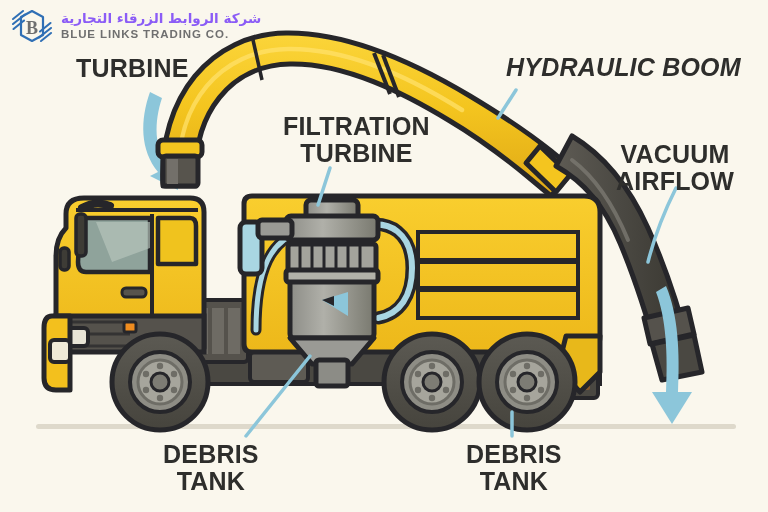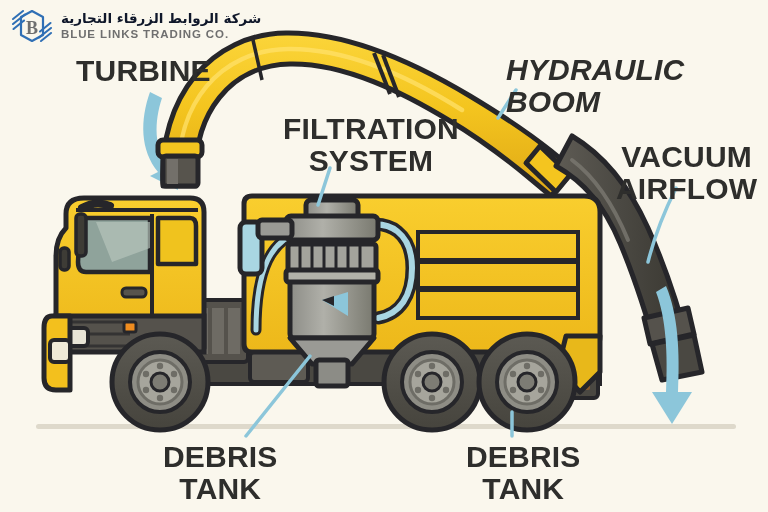--- a/index.html
+++ b/index.html
@@ -9,37 +9,37 @@
     font-family:"Liberation Sans", sans-serif;
   }
   #stage{position:relative;width:768px;height:512px;background:#faf7ed;}
   #stage svg.layer{position:absolute;left:0;top:0;width:768px;height:512px;}
 
   
   .brand{position:absolute;left:10px;top:6px;display:flex;align-items:center;gap:7px;}
   .brand-mark{width:44px;height:40px;flex:0 0 auto;}
   .brand-text{display:flex;flex-direction:column;line-height:1;}
   .brand-ar{
-    font-size:13.5px;color:#0f172a;font-weight:bold;
+    font-size:13.5px;color:#8b5cf6;font-weight:bold;
     direction:rtl;text-align:left;letter-spacing:0px;
     font-family:"DejaVu Sans", sans-serif;
   }
   .brand-en{
     font-size:11.5px;color:#6f6f6f;font-weight:bold;
     letter-spacing:.9px;margin-top:3px;
     font-family:"Liberation Sans", sans-serif;
   }
 
   
   .label{
     position:absolute;
     font-family:"Liberation Sans", sans-serif;
     font-weight:bold;
     color:#2e2e2c;
-    font-size:30px;
+    font-size:25px;
     line-height:1.06;
     letter-spacing:.2px;
     white-space:pre-line;
   }
   .label.c{text-align:center;}
   .label.l{text-align:left;}
 
   #lbl-turbine{left:76px;top:55px;}
   #lbl-filtration{left:283px;top:113px;text-align:center;}
   #lbl-boom{left:506px;top:54px;font-style:italic;}
@@ -290,21 +290,21 @@
       <text x="22" y="27.5" text-anchor="middle" font-family="Liberation Serif, serif" font-size="18" font-weight="bold" fill="#6f6f6f">B</text>
     </svg>
     <div class="brand-text">
       <div class="brand-ar">شركة الروابط الزرقاء التجارية</div>
       <div class="brand-en">BLUE LINKS TRADING CO.</div>
     </div>
   </div>
 
   <div class="label l" id="lbl-turbine">TURBINE</div>
   <div class="label c" id="lbl-filtration">FILTRATION
-SYSTEM</div>
+TURBINE</div>
   <div class="label l" id="lbl-boom">HYDRAULIC BOOM</div>
   <div class="label l" id="lbl-vacuum">VACUUM
 AIRFLOW</div>
   <div class="label c" id="lbl-debris-1">DEBRIS
 TANK</div>
   <div class="label c" id="lbl-debris-2">DEBRIS
 TANK</div>
 
 </div>
 

